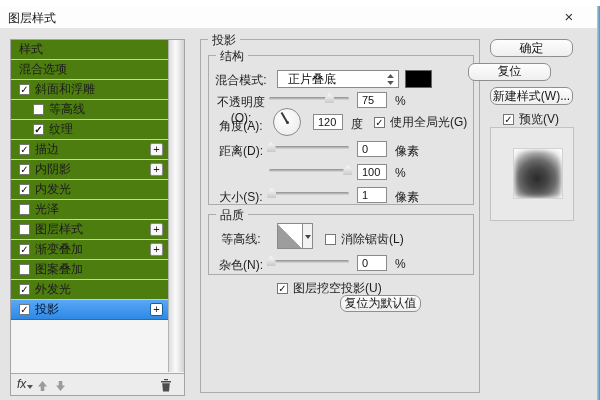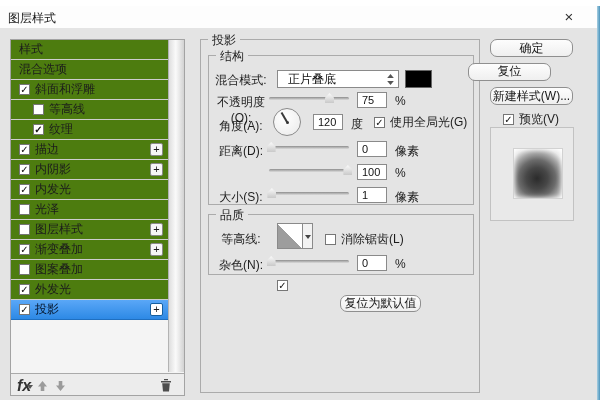--- a/index.html
+++ b/index.html
@@ -14,21 +14,21 @@
   .sidebar{position:absolute;left:10px;top:33px;width:175px;height:357px;border:1px solid #a3a3a3;background:#f4f4f4;box-sizing:border-box;}
   .list{position:absolute;left:0;top:0;width:157px;height:332px;overflow:hidden;}
   .srow{position:relative;height:19px;line-height:19px;border-bottom:1px solid #cdcdcd;background:#4d7c0f;font-size:12px;color:#1c1c1c;padding-left:8px;display:flex;align-items:center;}
   .srow.ind{padding-left:22px;font-family:Liberation Serif, serif;}
   .srow.sel{background:linear-gradient(#5aa7f7,#2d89e5);border-bottom-color:#1f6fc0;color:#05152b;}
   .cb{display:inline-block;width:11px;height:11px;background:#fff;border:1px solid #767676;box-sizing:border-box;margin-right:5px;font-size:10px;line-height:9px;text-align:center;color:#111;font-weight:bold;flex:0 0 auto;}
   .plus{position:absolute;right:5px;top:3px;width:13px;height:13px;line-height:11px;text-align:center;background:#f7f7f7;border:1px solid #8a8a8a;border-radius:2px;font-size:11px;color:#222;box-sizing:border-box;}
   .srow.sel .plus{border-color:#155e9e;background:#fff;}
   .sbar{position:absolute;right:0;top:0;width:16px;height:332px;border-left:1px solid #b3b3b3;background:linear-gradient(to right,#dedede,#fafafa 45%,#d2d2d2);box-sizing:border-box;}
   .sfooter{position:absolute;left:0;bottom:0;width:173px;height:22px;border-top:1px solid #aaa;background:#ececec;box-sizing:border-box;}
-  .fx{position:absolute;left:6px;top:3px;font-size:16px;font-style:italic;font-weight:bold;color:#333;}
+  .fx{position:absolute;left:6px;top:3px;font-size:12px;font-style:italic;font-weight:normal;color:#333;}
   .fxcaret{position:absolute;left:16px;top:11px;width:0;height:0;border-left:3px solid transparent;border-right:3px solid transparent;border-top:4px solid #555;}
   .mvup{position:absolute;left:26px;top:4px;}
   .mvdn{position:absolute;left:44px;top:4px;}
   .trash{position:absolute;right:12px;top:4px;}
   
   .gbox{position:absolute;border:1px solid #ababab;box-sizing:border-box;}
   .gb-label{position:absolute;top:-8px;left:7px;background:#e4e4e4;padding:0 4px;font-size:12px;color:#1c1c1c;}
   .panel{left:200px;top:33px;width:280px;height:354px;}
   .struct{left:7px;top:15px;width:266px;height:150px;}
   .qual{left:7px;top:174px;width:266px;height:61px;}
@@ -224,20 +224,21 @@
       <span class="slider" style="top:40px">
           <span class="track"></span>
           <span class="thumb" style="left: 2%;"></span>
         </span>
       <span class="vbox" style="top:40px">0</span>
       <span class="unit" style="top:42px">%</span>
     </div>
 
     <span class="inlinechk" style="left:76px;top:240px">
       <span class="cb">✓</span>
+      <span>图层挖空投影(U)</span>
     </span>
 
     <span class="btn defbtn2">复位为默认值</span>
   </div>
 
   <span class="btn okb">确定</span>
   <span class="btn resetb">复位</span>
   <span class="btn newstyleb">新建样式(W)...</span>
   <span class="inlinechk prevchk">
     <span class="cb">✓</span>

